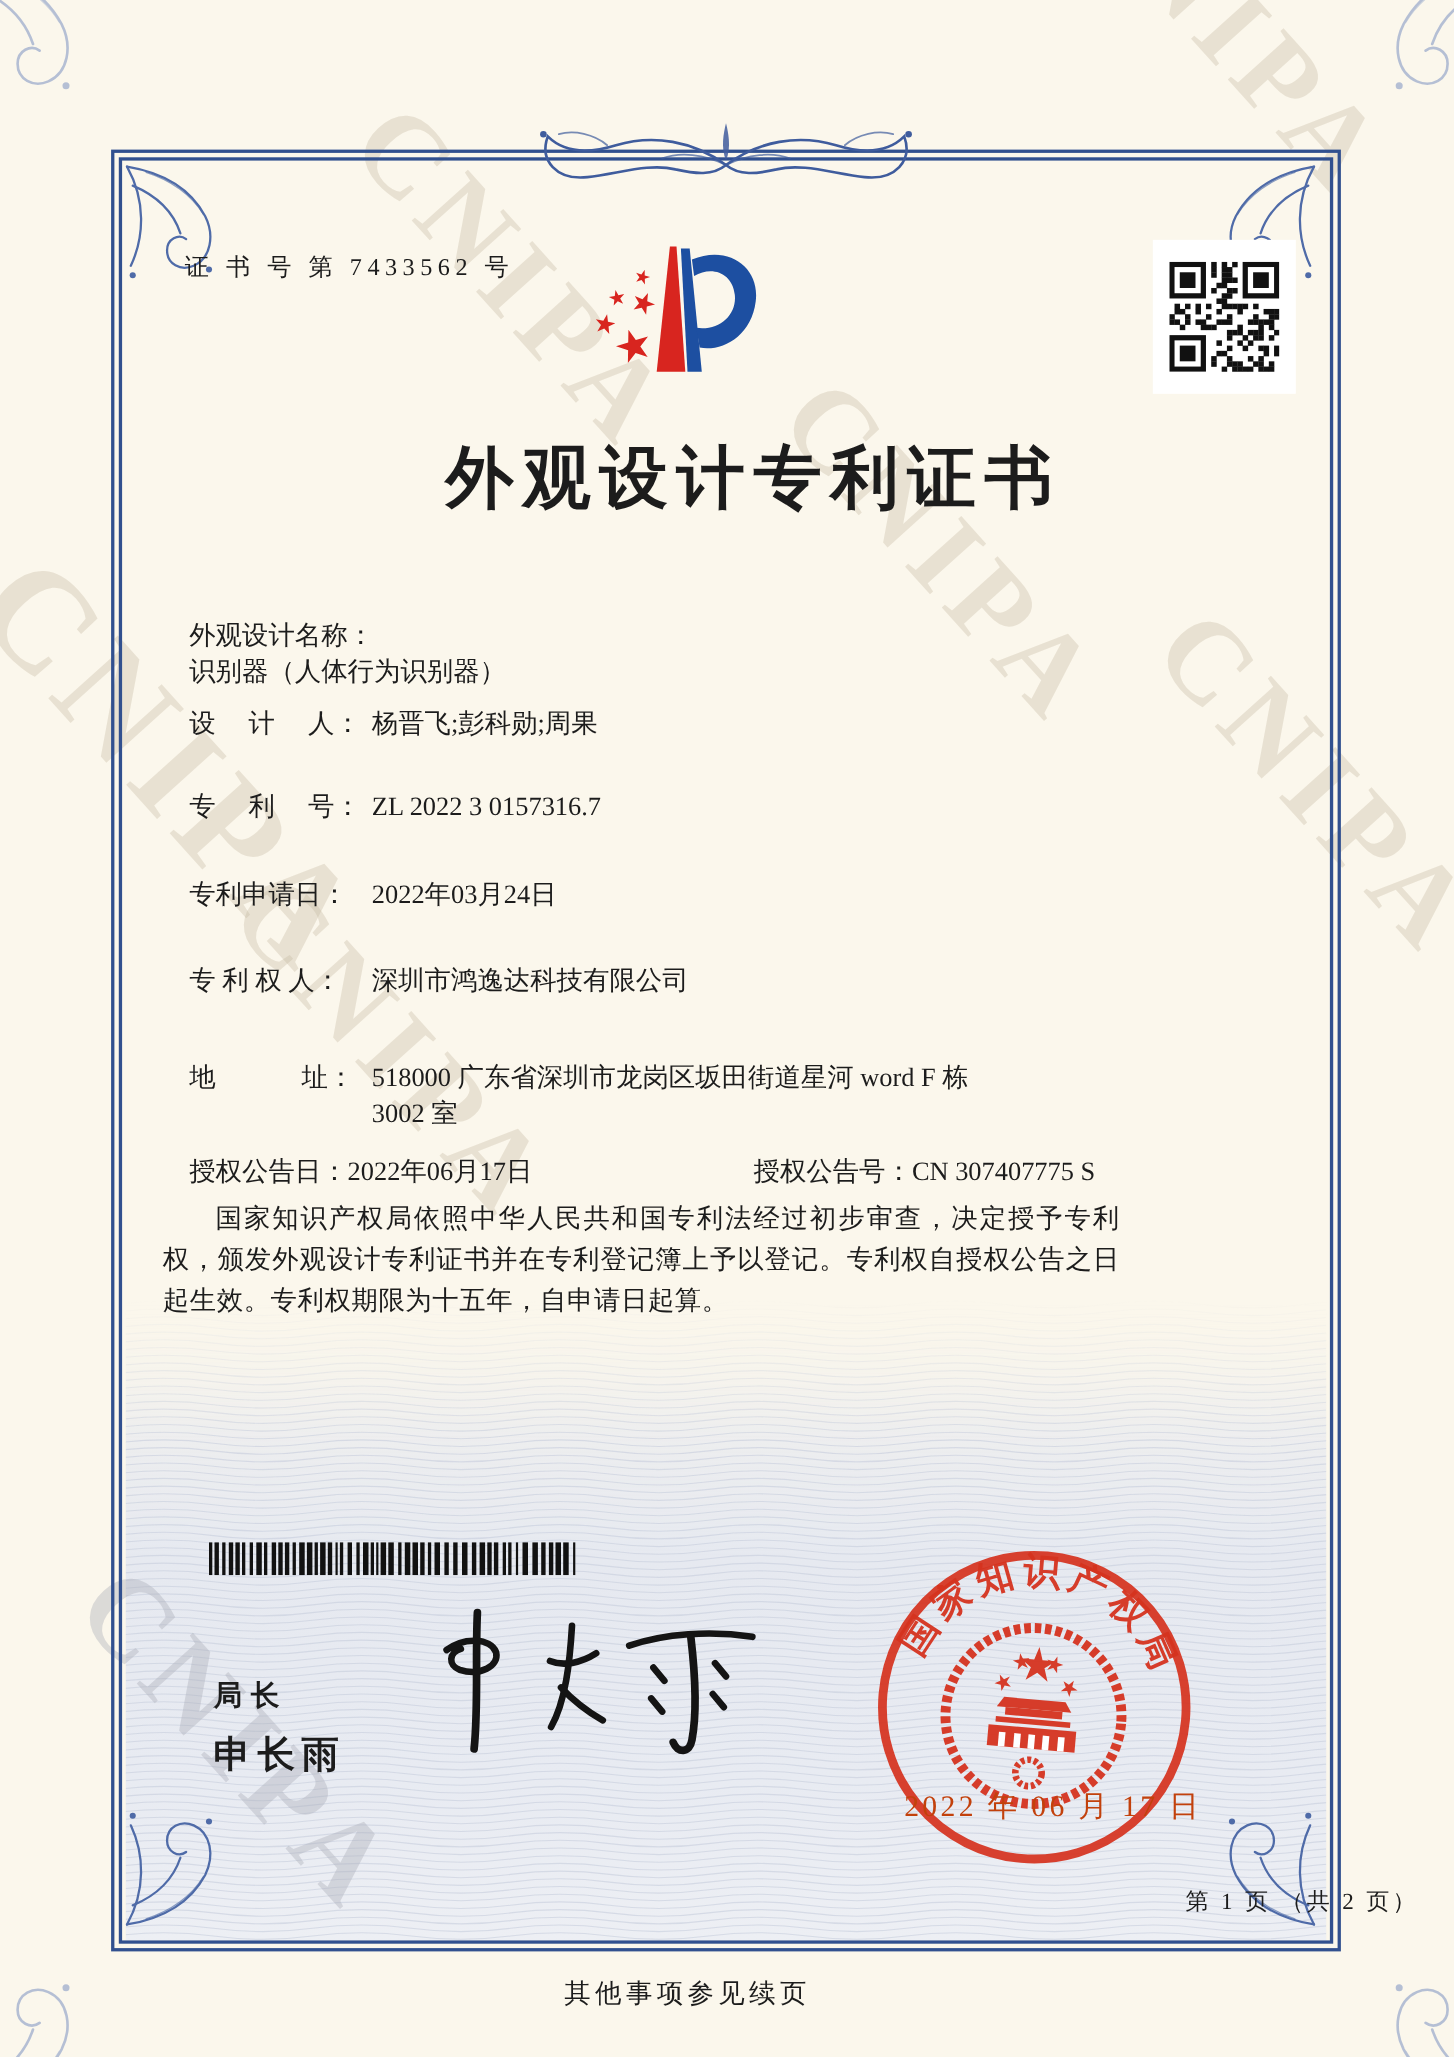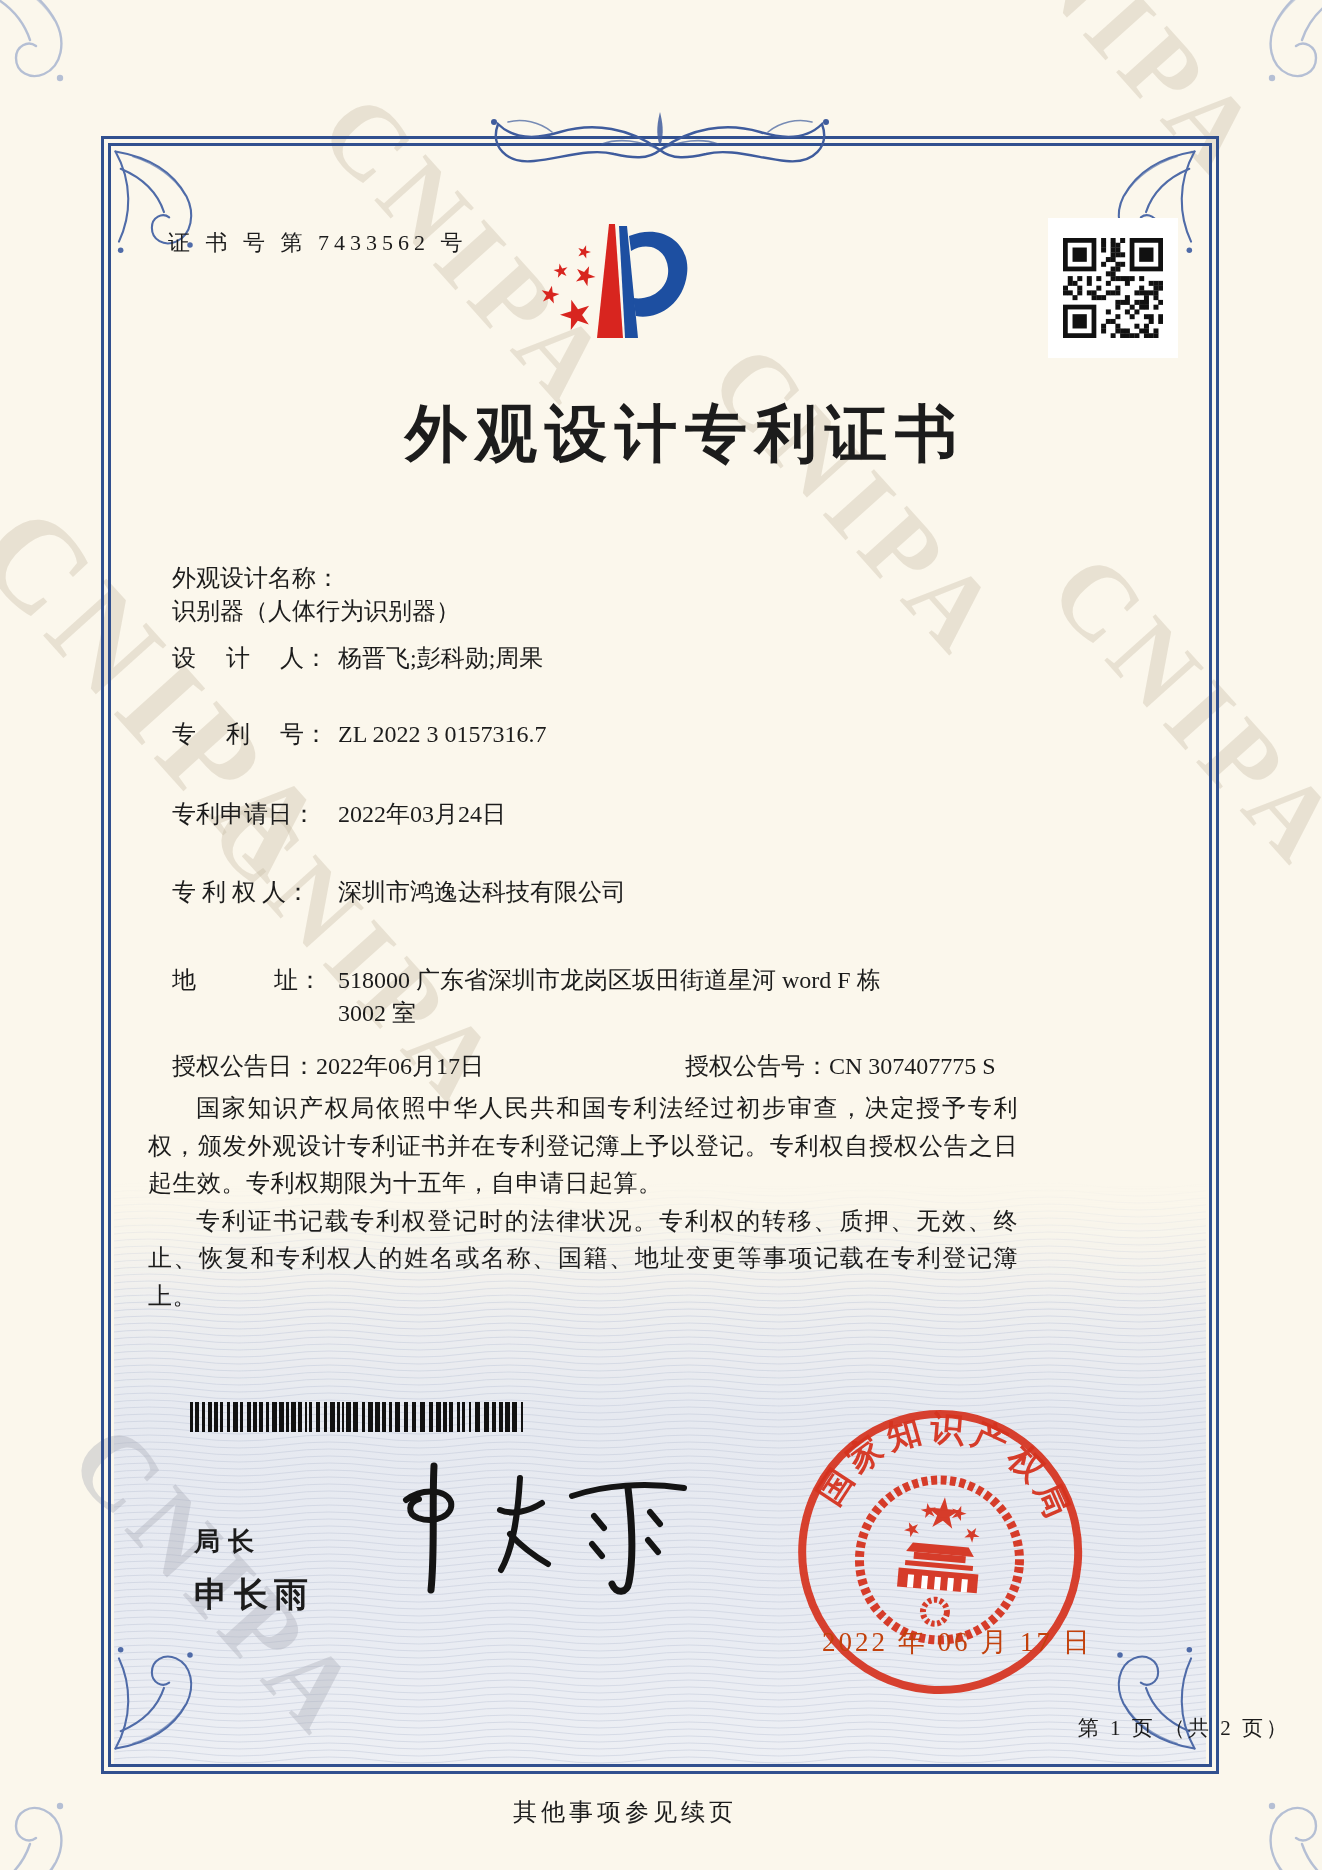--- a/index.html
+++ b/index.html
@@ -414,21 +414,20 @@
     <span class="fvalue">2022年06月17日</span>
     <span class="grant2">
       <span>授权公告号：</span>
       <span>CN 307407775 S</span>
     </span>
   </div>
 </div>
 
 <div class="abs paras">
   <p>国家知识产权局依照中华人民共和国专利法经过初步审查，决定授予专利权，颁发外观设计专利证书并在专利登记簿上予以登记。专利权自授权公告之日起生效。专利权期限为十五年，自申请日起算。</p>
-  <p>专利证书记载专利权登记时的法律状况。专利权的转移、质押、无效、终止、恢复和专利权人的姓名或名称、国籍、地址变更等事项记载在专利登记簿上。</p>
 </div>
 
 <div class="abs barcode">
   <svg id="barcode-svg" width="340" height="30">
       <rect x="0" y="0" width="3" height="30" fill="#111"></rect>
       <rect x="5" y="0" width="4" height="30" fill="#111"></rect>
       <rect x="12" y="0" width="3" height="30" fill="#111"></rect>
       <rect x="18" y="0" width="4" height="30" fill="#111"></rect>
       <rect x="24" y="0" width="4" height="30" fill="#111"></rect>
       <rect x="30" y="0" width="3" height="30" fill="#111"></rect>

